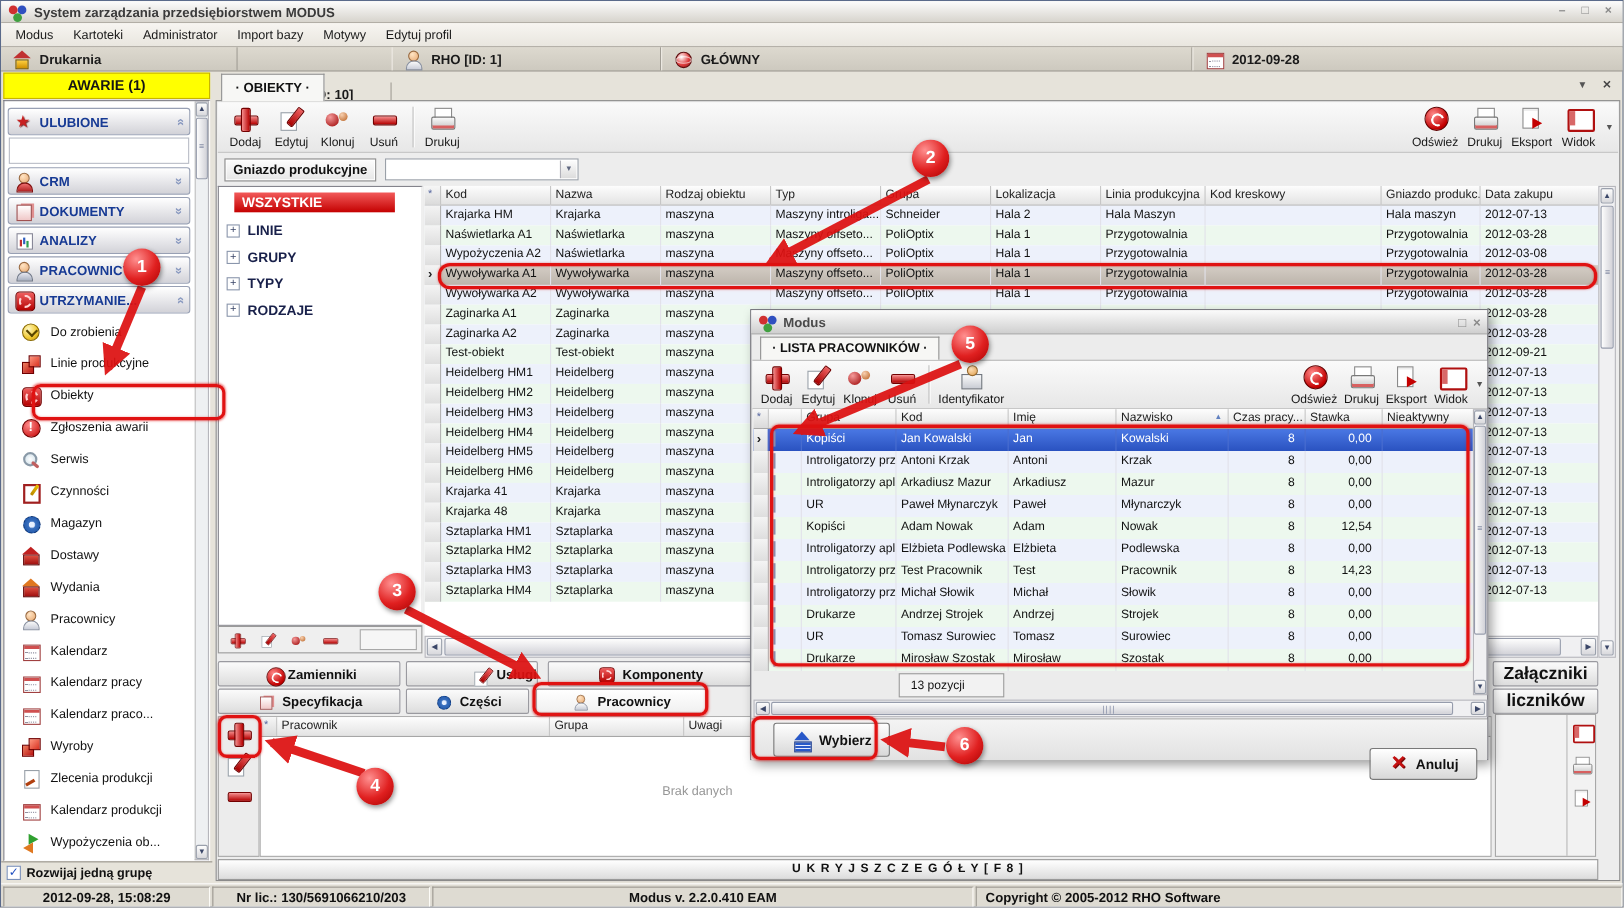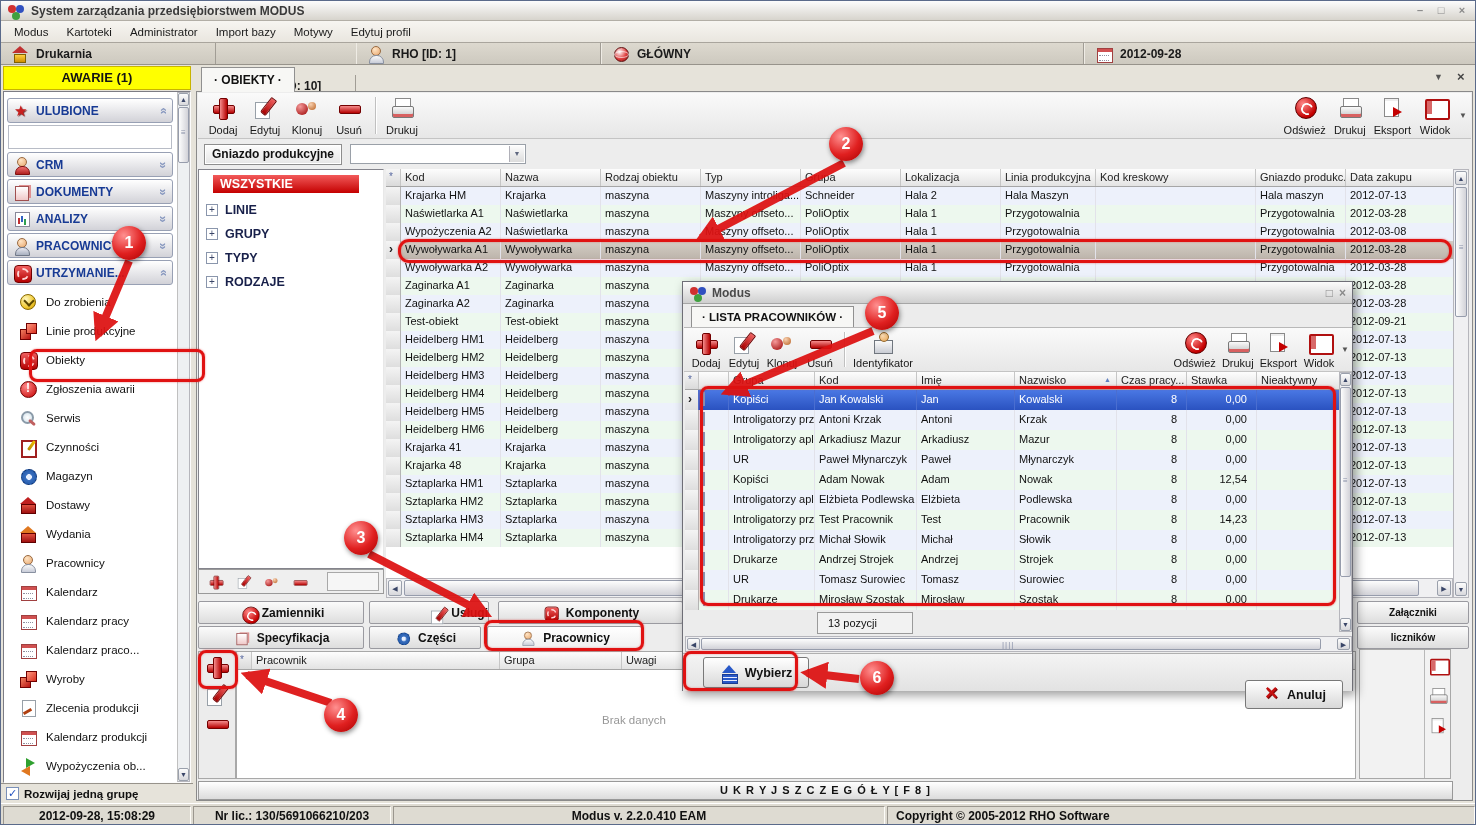--- a/index.html
+++ b/index.html
@@ -137,21 +137,21 @@
   .trow:nth-child(even){background:#edf8ee;}
   .tc{padding:2px 4px 0;border-right:1px solid #e2e2ea;font-size:11px;white-space:nowrap;overflow:hidden;}
   .tc.mark{background:linear-gradient(#f4f4f4,#dedede);border-right:1px solid #b4b4b4;color:#222;font-weight:bold;padding:1px 0 0 3px;}
   #mtable .trow.selected{background:linear-gradient(#d5cec6,#bcb4ab);}
   .trow.selected .tc.mark::after{content:"›";font-size:12px;}
   .num{text-align:right;padding-right:9px;}
 
   
   .btab{position:absolute;height:23px;background:linear-gradient(#fbfbfb,#dddddd);border:1px solid #9a9aa0;border-radius:2px;display:flex;align-items:center;justify-content:center;gap:6px;font-weight:bold;font-size:12px;color:#101010;}
   .btab.active{background:linear-gradient(#ffffff,#f0f0f0);}
-  .rtab{position:absolute;height:23px;width:112px;background:linear-gradient(#fbfbfb,#dddddd);border:1px solid #9a9aa0;border-radius:2px;display:flex;align-items:center;justify-content:center;font-weight:bold;font-size:10px;}
+  .rtab{position:absolute;height:23px;width:96px;background:linear-gradient(#fbfbfb,#dddddd);border:1px solid #9a9aa0;border-radius:2px;display:flex;align-items:center;justify-content:center;font-weight:bold;font-size:16px;}
 
   
   #dtoolbar{left:197px;top:650px;width:38px;height:128px;background:#ececec;border:1px solid #a8a8a8;display:flex;flex-direction:column;align-items:center;gap:4px;padding-top:3px;}
   #dtable{left:235px;top:650px;width:1120px;height:128px;background:#fff;border:1px solid #a8a8a8;--dcols:15px 248px 122px 733px;}
   #dtable .mhead{grid-template-columns:var(--dcols);}
   .brak{position:absolute;left:365px;top:62px;color:#979797;font-size:11.5px;}
   #rpanel{left:1358px;top:648px;width:92px;height:130px;background:#f2f2f2;border:1px solid #a8a8a8;}
   #rpanel .col{position:absolute;right:0;top:0;bottom:0;width:26px;border-left:1px solid #b8b8b8;display:flex;flex-direction:column;align-items:center;gap:6px;padding-top:4px;}
   #ukryj{left:197px;top:780px;width:1255px;height:19px;background:linear-gradient(#ffffff,#dcdcdc);border:1px solid #999;text-align:center;font-weight:bold;font-size:11px;line-height:17px;letter-spacing:1px;}
 

